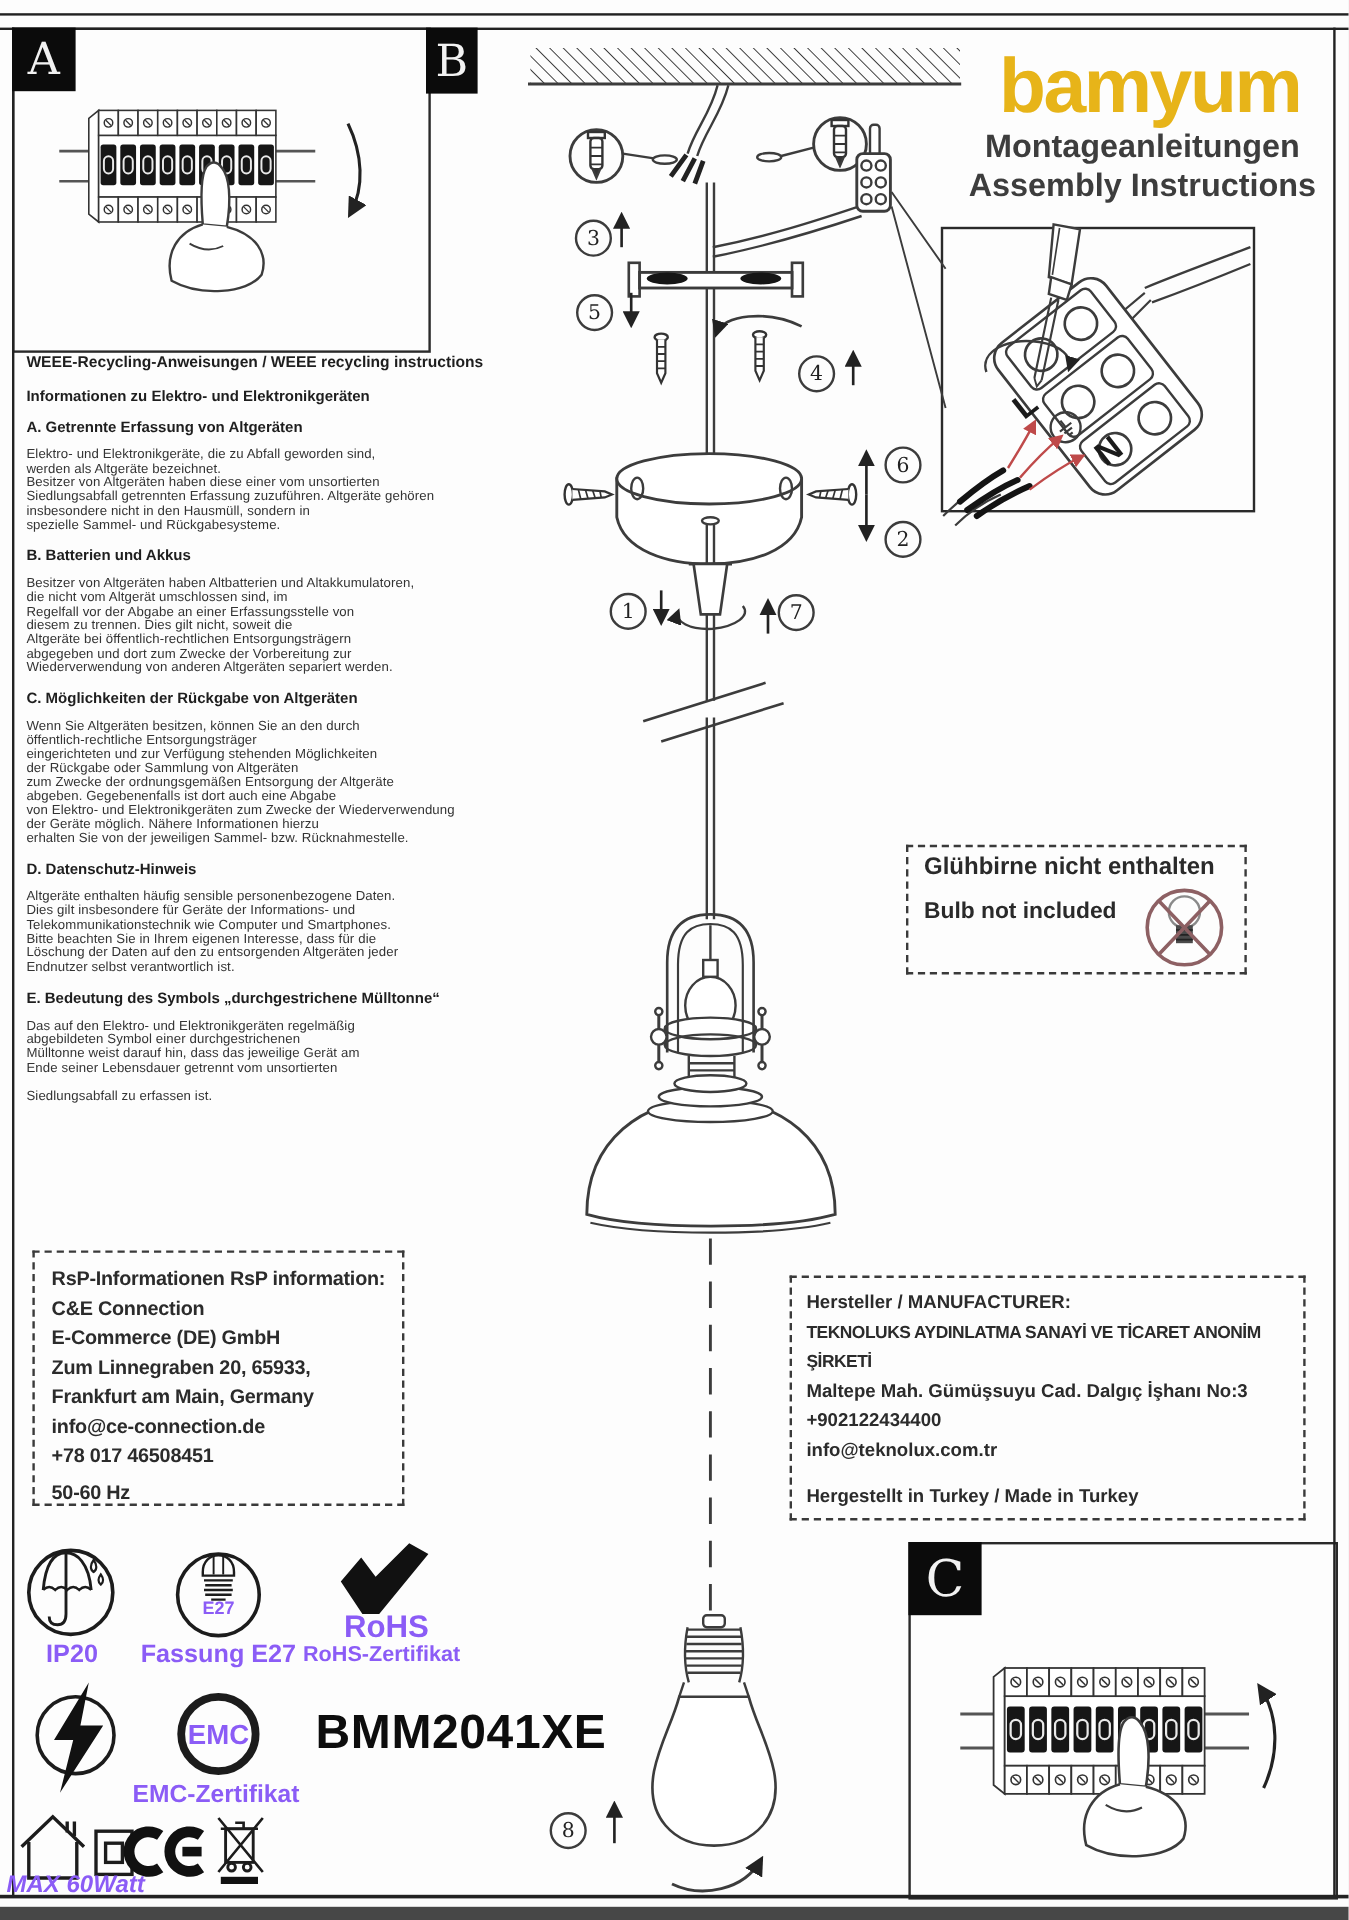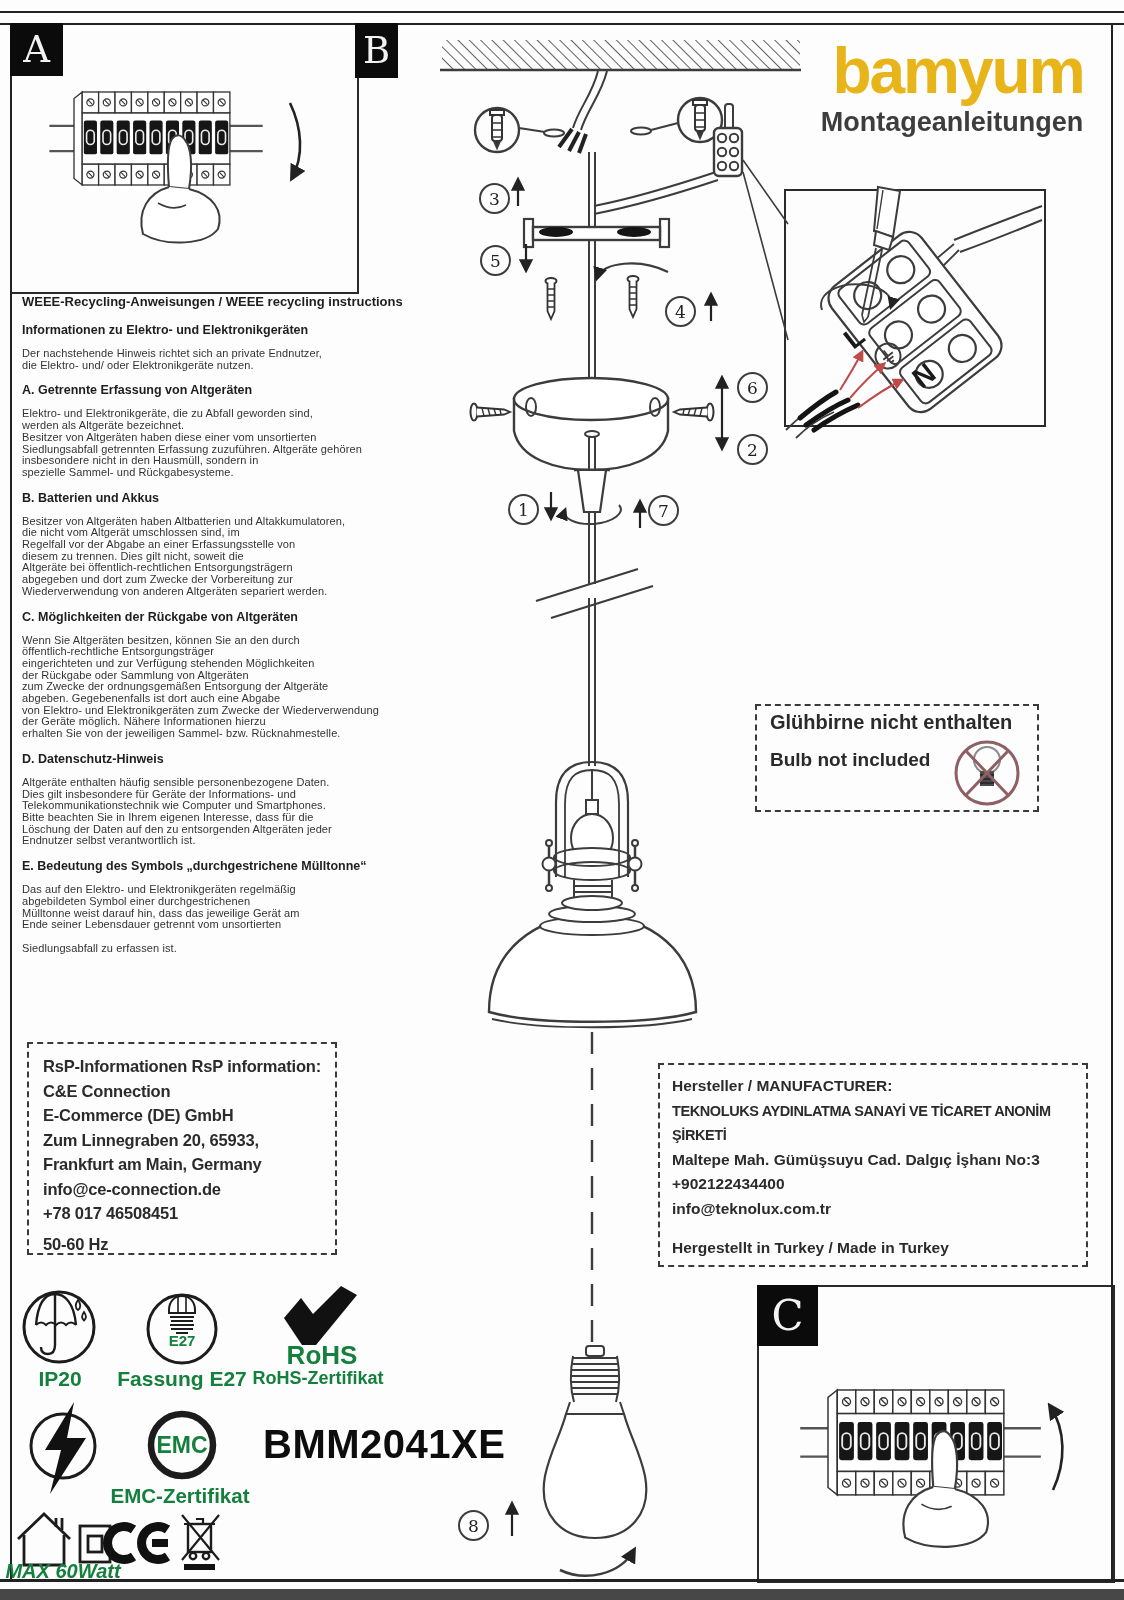--- a/index.html
+++ b/index.html
@@ -32,21 +32,21 @@
   .rsp div{font-size:16.5px;font-weight:bold;line-height:24.5px;color:#2b2b2b;letter-spacing:-0.2px;}
   .rsp .gap{margin-top:6px;}
   .maker{position:absolute;left:658px;top:1063px;width:430px;height:204px;z-index:8;
          padding:9px 0 0 12px;box-sizing:border-box;}
   .maker div{font-size:15.5px;font-weight:bold;line-height:24.5px;color:#2b2b2b;}
   .maker .long{font-size:14.5px;letter-spacing:-0.4px;}
   .maker .made{margin-top:15px;}
   .notice-de{left:770px;top:711px;font-size:20px;font-weight:bold;color:#2a2a2a;}
   .notice-en{left:770px;top:749px;font-size:19px;font-weight:bold;color:#2a2a2a;}
   
-  .blab{font-weight:bold;color:#15803d;}
+  .blab{font-weight:bold;color:#8b5cf6;}
   .model{left:263px;top:1422px;font-size:40px;font-weight:bold;letter-spacing:0.5px;color:#0d0d0d;}
   .wlbl{font-weight:bold;color:#1a1a1a;z-index:8;position:absolute;}
 </style>
 </head>
 <body>
 
 <div id="page">
 
   <div class="line" style="left:0;top:11px;width:1124px;height:2.4px;"></div>
   <div class="line" style="left:0;top:23px;width:1124px;height:2.4px;"></div>
@@ -77,26 +77,25 @@
     <div>info@teknolux.com.tr</div>
     <div class="made">Hergestellt in Turkey / Made in Turkey</div>
   </div>
 
   <div class="chip" style="left:10px;top:23px;width:53px;height:53px;font-size:37px;">A</div>
   <div class="chip" style="left:355px;top:23px;width:43px;height:55px;font-size:37px;">B</div>
   <div class="chip" style="left:757px;top:1285px;width:61px;height:61px;font-size:42px;">C</div>
 
   <div class="txt sub" style="top:107px;">Montageanleitungen</div>
   <div class="txt brand" style="color:#e7b419;">bamyum</div>
+  <div class="txt sub" style="top:139px;">Assembly Instructions</div>
 
   <div class="weee">
     <div class="t">WEEE-Recycling-Anweisungen / WEEE recycling instructions</div>
     <h4>Informationen zu Elektro- und Elektronikgeräten</h4>
-    <p>Der nachstehende Hinweis richtet sich an private Endnutzer,
-die Elektro- und/ oder Elektronikgeräte nutzen.</p>
     <h4>A. Getrennte Erfassung von Altgeräten</h4>
     <p>Elektro- und Elektronikgeräte, die zu Abfall geworden sind,
 werden als Altgeräte bezeichnet.
 Besitzer von Altgeräten haben diese einer vom unsortierten
 Siedlungsabfall getrennten Erfassung zuzuführen. Altgeräte gehören
 insbesondere nicht in den Hausmüll, sondern in
 spezielle Sammel- und Rückgabesysteme.</p>
     <h4>B. Batterien und Akkus</h4>
     <p>Besitzer von Altgeräten haben Altbatterien und Altakkumulatoren,
 die nicht vom Altgerät umschlossen sind, im

